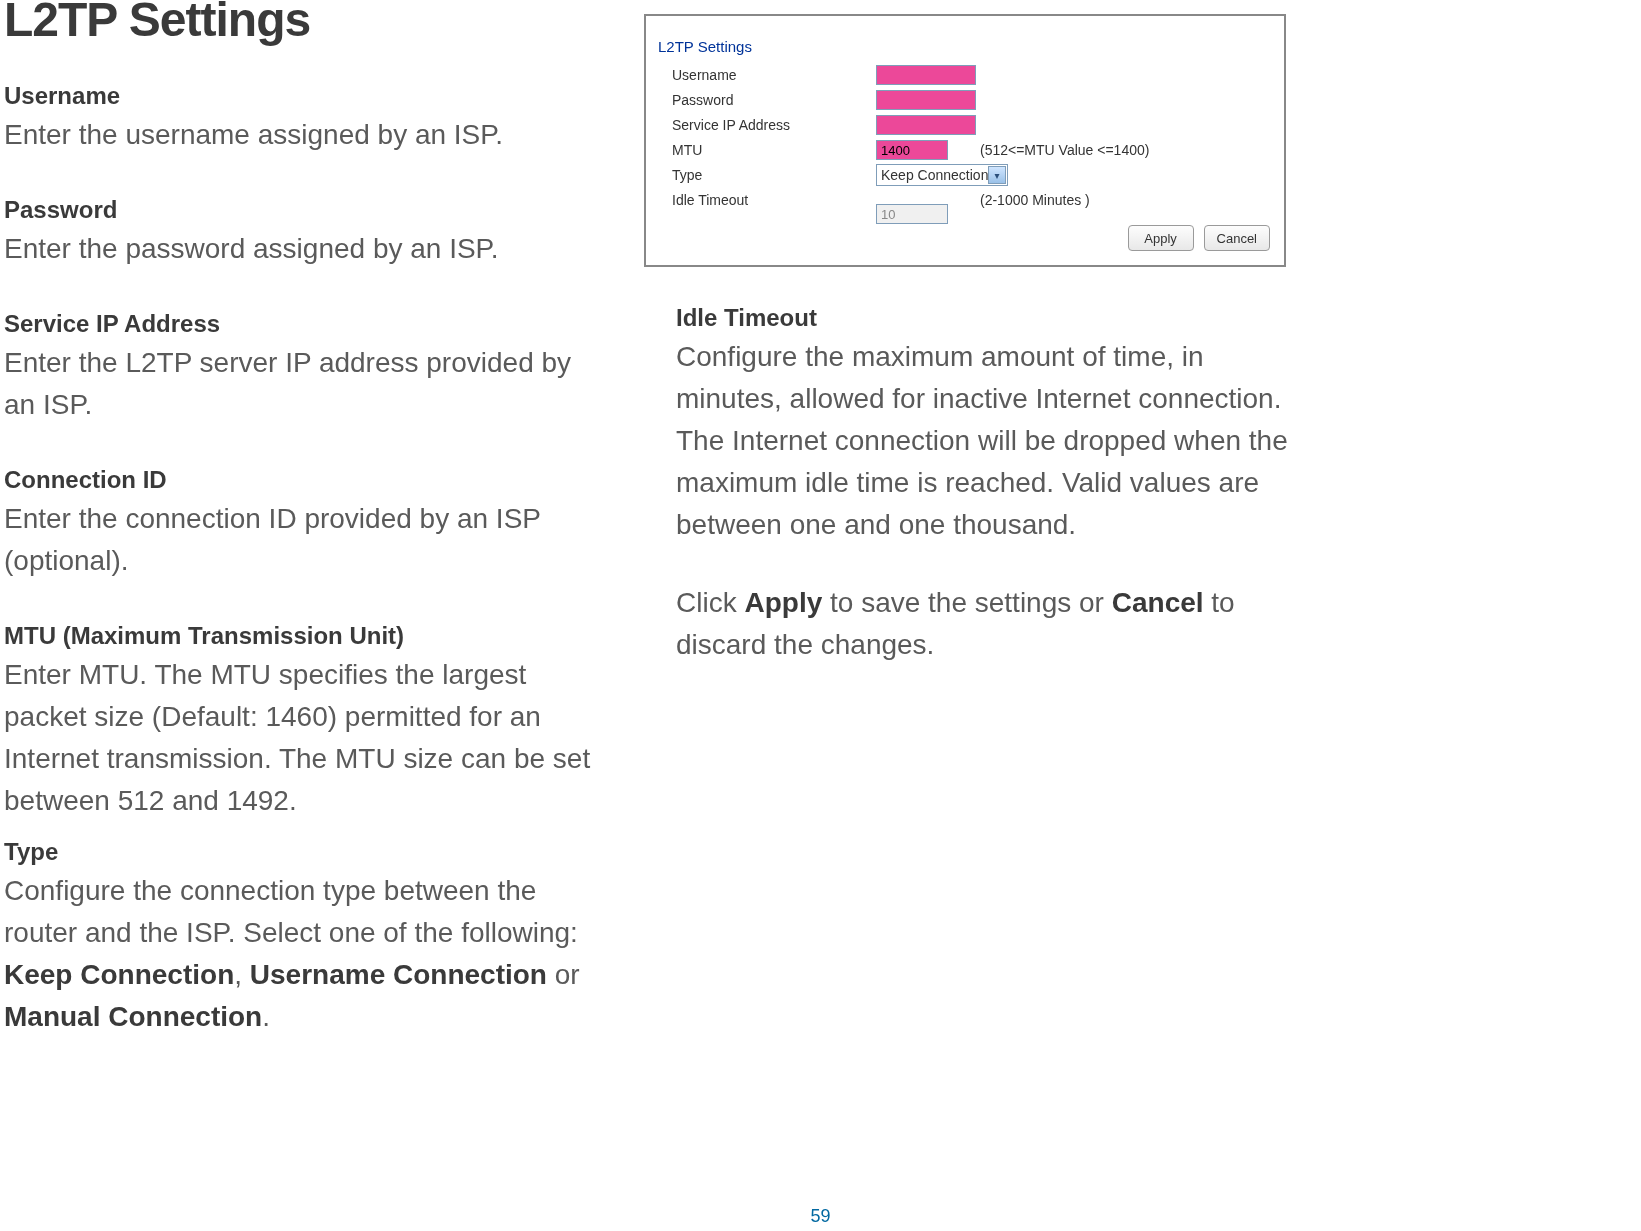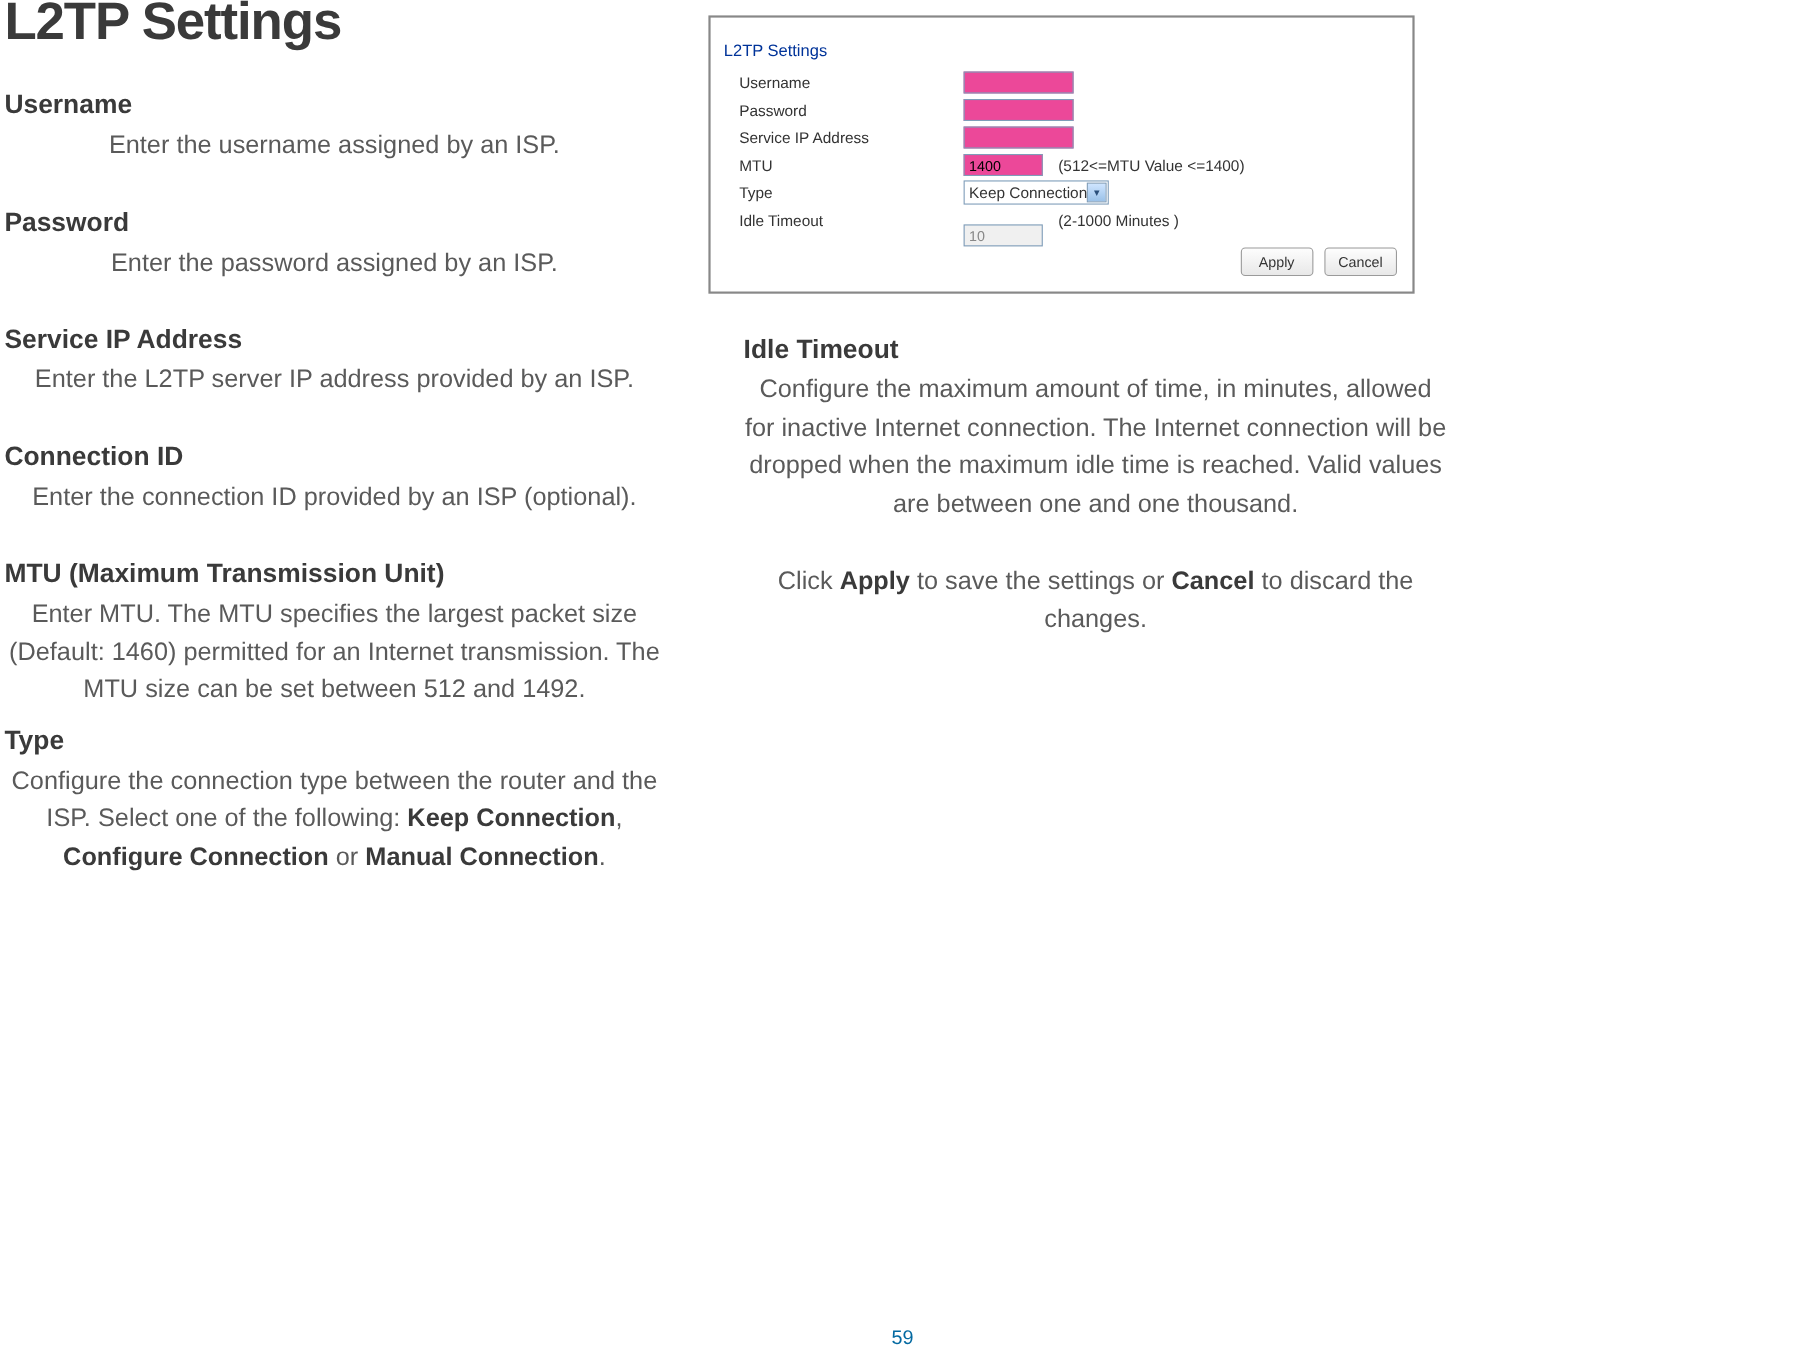--- a/index.html
+++ b/index.html
@@ -39,25 +39,24 @@
     .field-block {
       margin-bottom: 36px;
     }
     .field-label {
       font-size: 24px;
       font-weight: 600;
       color: #3a3a3a;
       line-height: 1.5;
     }
     .field-desc {
-      font-size: 23px;
+      font-size: 28px;
       font-weight: 400;
       color: #5a5a5a;
       line-height: 1.5;
-      text-align: center;
     }
     .inline-bold {
       font-weight: 600;
       color: #3a3a3a;
     }
     .screenshot-box {
       position: absolute;
       left: 644px;
       top: 14px;
       width: 642px;
@@ -93,21 +92,21 @@
       border: 1px solid #7f9db9;
       background: #ec4899;
       font-size: 13px;
       padding: 0 4px;
     }
     .sbox-input.disabled {
       background: #f0f0f0;
       color: #888;
     }
     .sbox-hint {
-      margin-left: 14px;
+      margin-left: 32px;
       color: #333;
       font-size: 14px;
     }
     .sbox-select {
       width: 132px;
       height: 22px;
       border: 1px solid #7f9db9;
       background: #fff;
       display: inline-flex;
       align-items: center;
@@ -179,21 +178,21 @@
     <div class="field-label">Connection ID</div>
     <div class="field-desc">Enter the connection ID provided by an ISP (optional).</div>
   </div>
   <div class="field-block" style="margin-bottom:12px">
     <div class="field-label">MTU (Maximum Transmission Unit)</div>
     <div class="field-desc">Enter MTU. The MTU specifies the largest packet size (Default: 1460) permitted for an Internet transmission. The MTU size can be set between 512 and 1492.</div>
   </div>
   <div class="field-block">
     <div class="field-label">Type</div>
     <div class="field-desc">
-      <span>Configure the connection type between the router and the ISP. Select one of the following: </span><span class="inline-bold">Keep Connection</span><span>, </span><span class="inline-bold">Configure Connection</span><span> or </span><span class="inline-bold">Manual Connection</span><span>.</span>
+      <span>Configure the connection type between the router and the ISP. Select one of the following: </span><span class="inline-bold">Keep Connection</span><span>, </span><span class="inline-bold">Username Connection</span><span> or </span><span class="inline-bold">Manual Connection</span><span>.</span>
     </div>
   </div>
 </div>
 
 <div class="screenshot-box">
   <div class="sbox-title">L2TP Settings</div>
 
   <div class="sbox-row" style="top:48px">
     <span class="sbox-row-label">Username</span>
     <input class="sbox-input" value="" style="">

